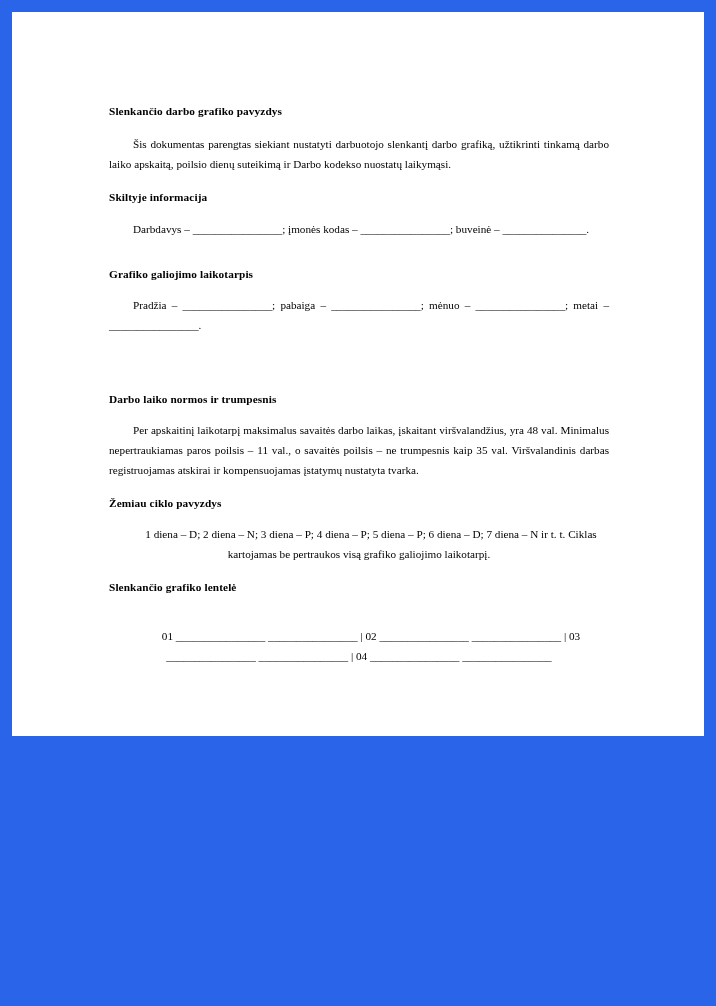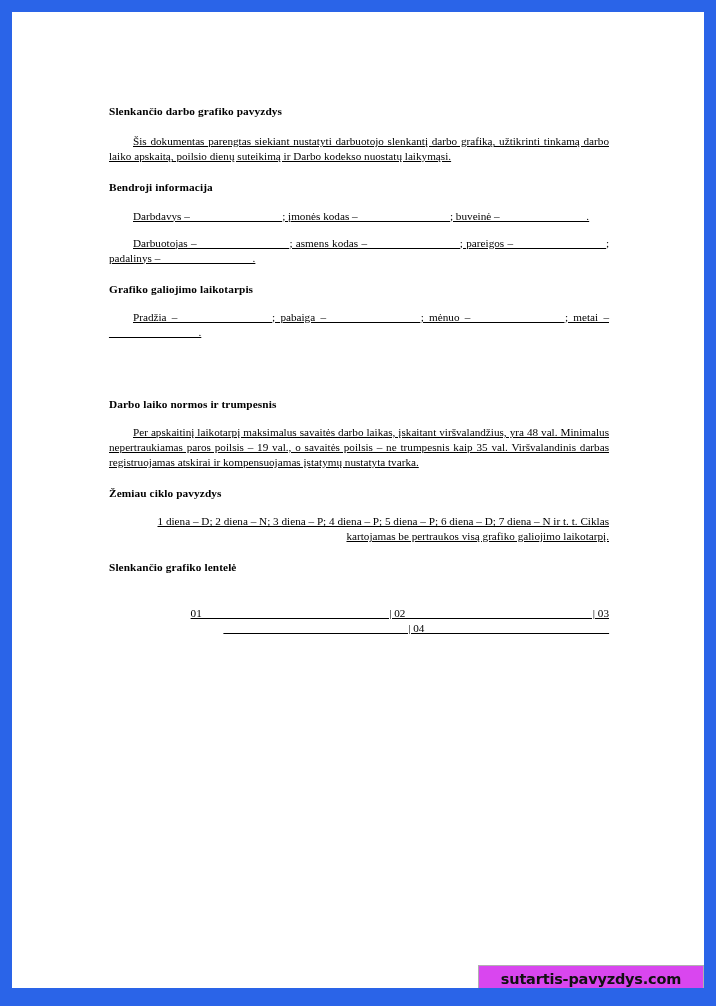--- a/index.html
+++ b/index.html
@@ -21,21 +21,21 @@
     position: absolute;
     inset: 0;
     background: var(--frame, #2a64e8);
     box-sizing: border-box;
   }
   #sheet {
     position: absolute;
     left: 12px;
     top: 12px;
     width: 692px;
-    height: 976px;
+    height: 724px;
     background: #ffffff;
     box-sizing: border-box;
     overflow: hidden;
   }
 
   
   #doc {
     position: absolute;
     left: 97px;       
     top: 92px;        
@@ -48,31 +48,30 @@
     font-weight: bold;
     line-height: 1.35;
     margin: 0;
     padding: 0;
     color: #000000;
     letter-spacing: 0.1px;
   }
 
   p.para {
     font-size: 11.2px;
-    line-height: 15px;
+    line-height: 20px;
     margin: 0;
     padding: 0;
     color: #000;
     text-align: justify;
     text-indent: 24px;
     hyphens: none;
-    text-decoration: underline;
   }
   p.para.left {
-    text-align: right;
+    text-align: center;
   }
 
   
   .gap-intro  { height: 15px; }
   .gap-head   { height: 16px; }
   .gap-para   { height: 13px; }
   .gap-small  { height: 12px; }
   .gap-tbl    { height: 17px; }
 
   
@@ -105,39 +104,38 @@
   <div id="sheet">
 
     <div id="doc">
 
       <h2 class="sec">Slenkančio darbo grafiko pavyzdys</h2>
       <div class="gap-intro"></div>
 
       <p class="para">Šis dokumentas parengtas siekiant nustatyti darbuotojo slenkantį darbo grafiką, užtikrinti tinkamą darbo laiko apskaitą, poilsio dienų suteikimą ir Darbo kodekso nuostatų laikymąsi.</p>
       <div class="gap-head"></div>
 
-      <h2 class="sec">Bendroji informacija</h2>
+      <h2 class="sec">Skiltyje informacija</h2>
       <div class="gap-para"></div>
       <p class="para">Darbdavys – ________________; įmonės kodas – ________________; buveinė – _______________.</p>
       <div class="gap-small"></div>
-      <p class="para">Darbuotojas – ________________; asmens kodas – ________________; pareigos – ________________; padalinys – ________________.</p>
       <div class="gap-head"></div>
 
       <h2 class="sec">Grafiko galiojimo laikotarpis</h2>
       <div class="gap-para"></div>
       <p class="para">Pradžia – ________________; pabaiga – ________________; mėnuo – ________________; metai – ________________.</p>
       <div class="gap-head"></div>
 
       <div class="gap-para"></div>
       <div class="gap-small"></div>
       <div class="gap-head"></div>
 
       <h2 class="sec">Darbo laiko normos ir trumpesnis</h2>
       <div class="gap-para"></div>
-      <p class="para">Per apskaitinį laikotarpį maksimalus savaitės darbo laikas, įskaitant viršvalandžius, yra 48 val. Minimalus nepertraukiamas paros poilsis – 19 val., o savaitės poilsis – ne trumpesnis kaip 35 val. Viršvalandinis darbas registruojamas atskirai ir kompensuojamas įstatymų nustatyta tvarka.</p>
+      <p class="para">Per apskaitinį laikotarpį maksimalus savaitės darbo laikas, įskaitant viršvalandžius, yra 48 val. Minimalus nepertraukiamas paros poilsis – 11 val., o savaitės poilsis – ne trumpesnis kaip 35 val. Viršvalandinis darbas registruojamas atskirai ir kompensuojamas įstatymų nustatyta tvarka.</p>
       <div class="gap-head"></div>
 
       <h2 class="sec">Žemiau ciklo pavyzdys</h2>
       <div class="gap-para"></div>
       <p class="para left">1 diena – D; 2 diena – N; 3 diena – P; 4 diena – P; 5 diena – P; 6 diena – D; 7 diena – N ir t. t. Ciklas kartojamas be pertraukos visą grafiko galiojimo laikotarpį.</p>
       <div class="gap-head"></div>
 
       <h2 class="sec">Slenkančio grafiko lentelė</h2>
       <div class="gap-para"></div>
       <div class="gap-tbl"></div>

